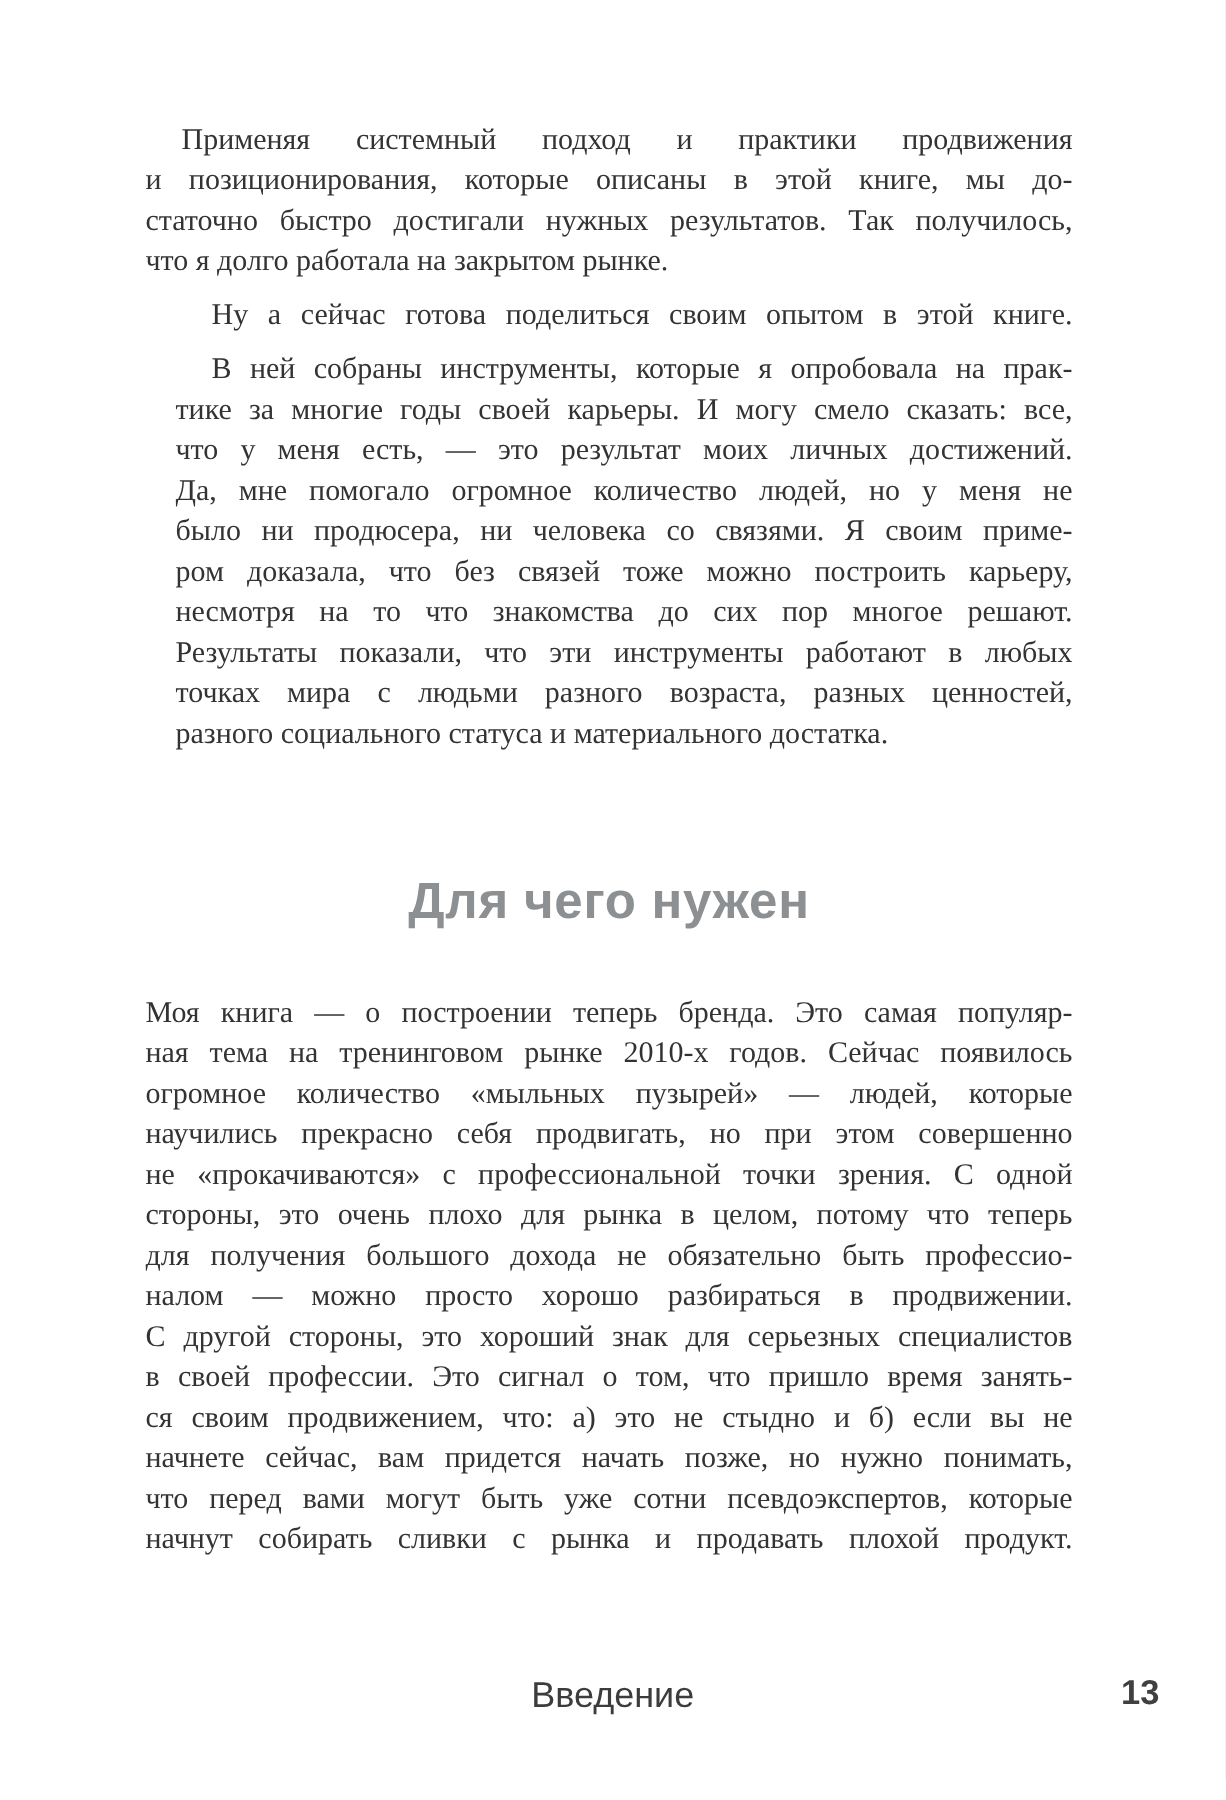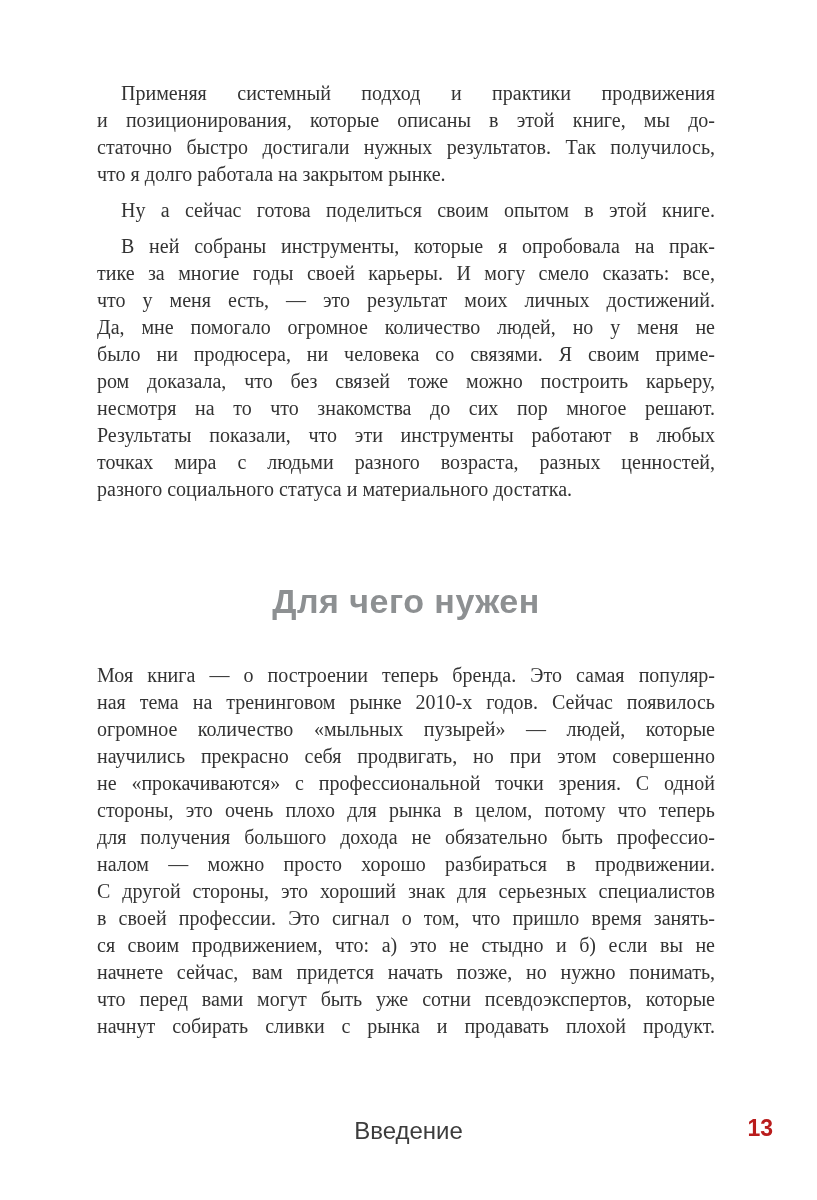--- a/index.html
+++ b/index.html
@@ -12,21 +12,21 @@
     font-family: "Liberation Serif", "DejaVu Serif", serif;
     color: #333333;
   }
   .text-block {
     position: absolute;
     left: 97px;
     top: 80px;
     width: 618px;
   }
   .paragraph { margin: 0; }
-  .paragraph + .paragraph { margin-top: 9px; }
+  .paragraph + .paragraph { margin-top: 9px; margin-left: 20px; }
   .line {
     height: 27px;
     line-height: 27px;
     font-size: 20px;
     overflow: hidden;
     text-align: left;
     white-space: normal;
   }
   .line.stretch {
     text-align: justify;
@@ -54,21 +54,21 @@
     font-size: 24px;
     color: #3c3c3c;
   }
   .page-number {
     position: absolute;
     top: 1115px;
     right: 44px;
     font-family: "Liberation Sans", "DejaVu Sans", sans-serif;
     font-weight: bold;
     font-size: 23px;
-    color: #b91c1c;
+    color: #404040;
   }
 </style>
 </head>
 <body>
 
 <div class="page">
   <main class="text-block">
     <section>
         <div class="paragraph">
           <div class="line stretch indent">Применяя системный подход и практики продвижения</div>

